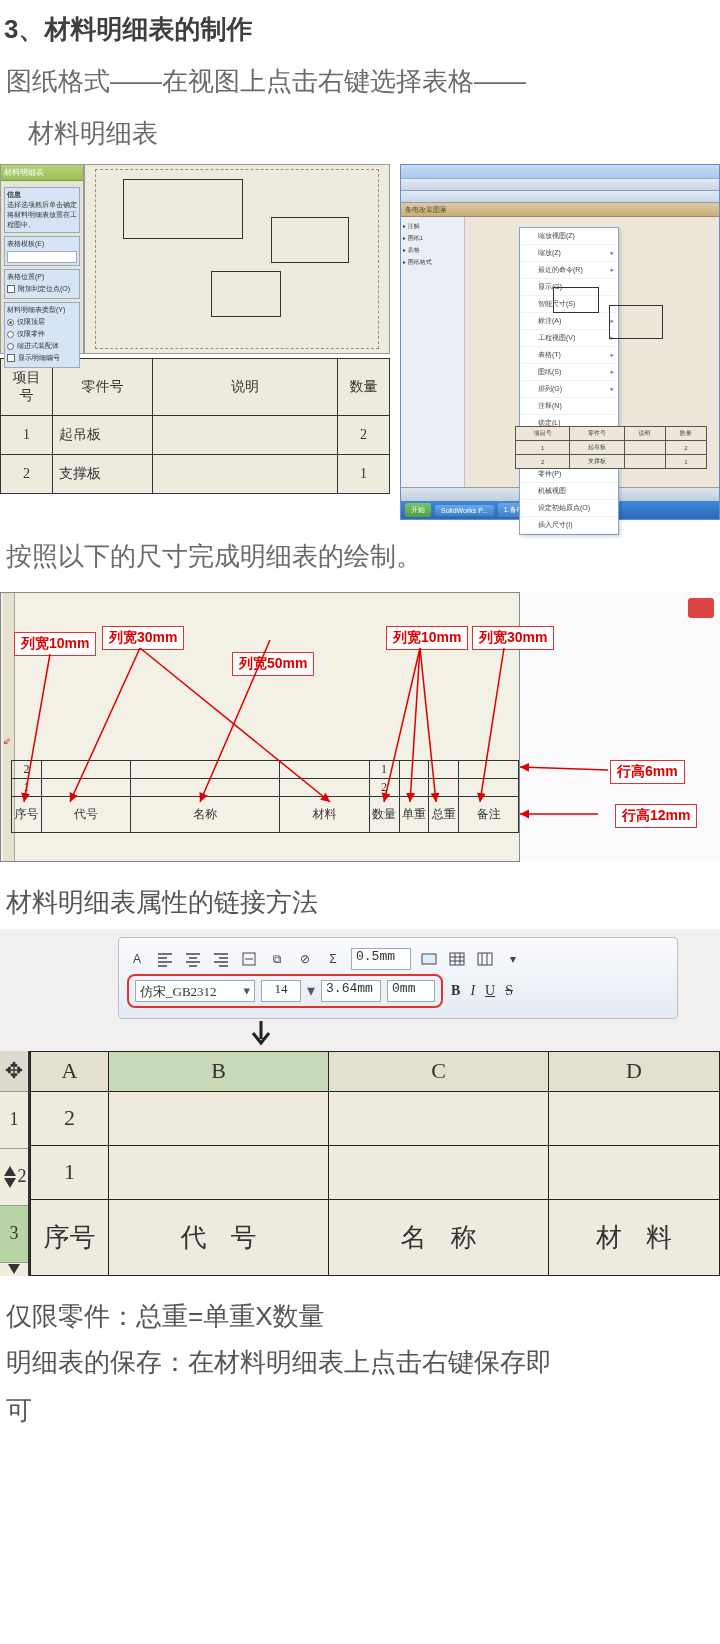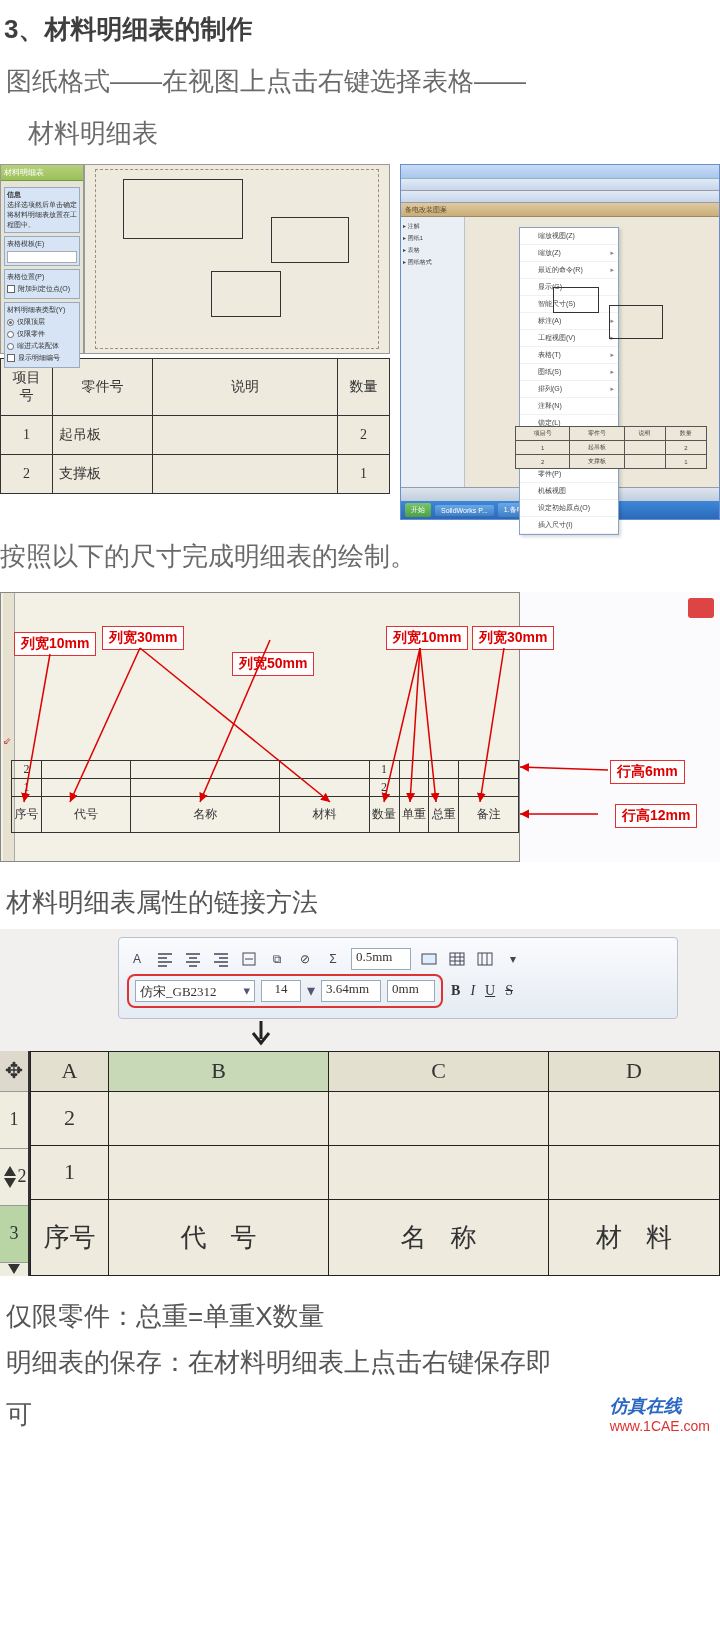--- a/index.html
+++ b/index.html
@@ -1,20 +1,20 @@
 <!DOCTYPE html>
 <html><head>
 <meta charset="utf-8">
 <style>
   * { box-sizing: border-box; margin: 0; padding: 0; }
   body { width: 720px; font-family: "Microsoft YaHei", "SimSun", sans-serif; background: #fff; color: #333; }
   .section-title { font-size: 26px; font-weight: bold; color: #3f3f3f; margin: 12px 0 14px 4px; }
   .lead-text { font-size: 26px; color: #6a6a6a; line-height: 1.6; margin: 0 6px 10px 6px; }
   .indent { margin-left: 28px; }
-  .para { font-size: 26px; color: #6a6a6a; line-height: 1.55; margin: 16px 0; }
+  .para { font-size: 26px; color: #6a6a6a; line-height: 1.55; margin: 16px 6px; }
   .para-black { font-size: 26px; color: #555; line-height: 1.55; margin: 20px 6px 6px 6px; }
 
   
   .row1 { display: flex; gap: 10px; margin: 4px 0 8px 0; }
   .fig-left { width: 390px; }
   .fig-right { flex: 1; }
 
   
   .panel-row { display: flex; }
   .prop-panel { width: 84px; background: #e6e3d8; border: 1px solid #999; font-size: 8px; color: #333; }
@@ -78,21 +78,21 @@
 
   
   .fig3 { width:720px; background:#f1f0ef; }
   .tb-wrap { padding:8px 8px 4px 8px; }
   .toolbar { background:linear-gradient(#fafbfd,#e5ebf3); border:1px solid #b6c2d2; border-radius:4px; padding:6px 8px; width:560px; margin-left:110px; }
   .tb-row { display:flex; align-items:center; gap:8px; margin:4px 0; }
   .callout-box { border:2px solid #d33; border-radius:8px; padding:4px 6px; display:flex; align-items:center; gap:6px; }
   .ed { background:#fff; border:1px solid #9ab; font-family:"SimSun",serif; }
   .ed.font { width:120px; height:22px; font-size:13px; padding:2px 4px; }
   .ed.sz { width:40px; height:22px; font-size:13px; text-align:center; }
-  .ed.dim { width:60px; height:22px; font-size:13px; text-align:left; padding-left:4px; }
+  .ed.dim { width:60px; height:22px; font-size:13px; text-align:left; padding-left:4px;font-family:Liberation Mono, monospace; }
   .biu { font-family:"Times New Roman",serif; font-size:14px; display:flex; gap:10px; color:#333; }
   .biu span:nth-child(1){ font-weight:bold;} .biu span:nth-child(2){ font-style:italic;} .biu span:nth-child(3){ text-decoration:underline;} .biu span:nth-child(4){ text-decoration:line-through;}
   .ic { width:20px; height:20px; display:inline-flex; align-items:center; justify-content:center; border:1px solid transparent; color:#445; font-size:12px; }
   .ic svg { width:16px; height:16px; }
   .arrow-down { position:relative; width:30px; height:26px; margin:2px 0 0 238px; }
   .arrow-down svg { width:30px; height:26px; }
 
   .sheet3 { display:flex; }
   .gutter { width:30px; background:#ddd9cc; border-right:2px solid #333; display:flex; flex-direction:column; }
   .g-top { height:40px; display:flex; align-items:center; justify-content:center; }
@@ -481,19 +481,13 @@
         </tr>
       </tbody>
     </table>
   </div>
 </div>
 
 <div class="para-black">仅限零件：总重=单重X数量</div>
 <div class="para-black" style="margin-top:2px;">明细表的保存：在材料明细表上点击右键保存即</div>
 <div style="display:flex; align-items:flex-end;">
   <div class="para-black" style="margin-top:2px; flex:1;">可</div>
-  <div class="footer">
-    <div>
-      <div class="brand">仿真在线</div>
-      <div class="url">www.1CAE.com</div>
-    </div>
-  </div>
 </div>
 
 </body></html>

